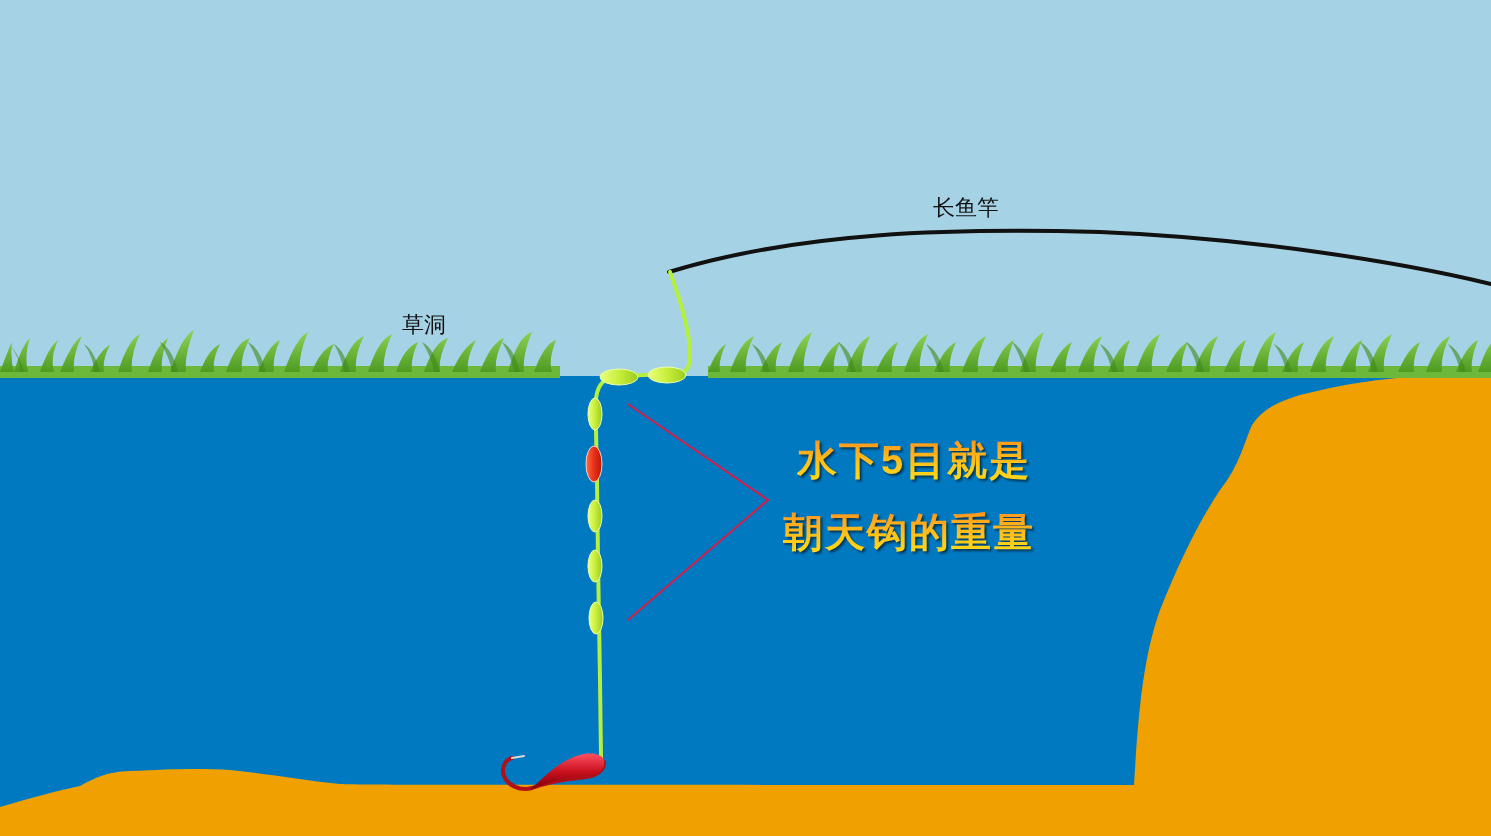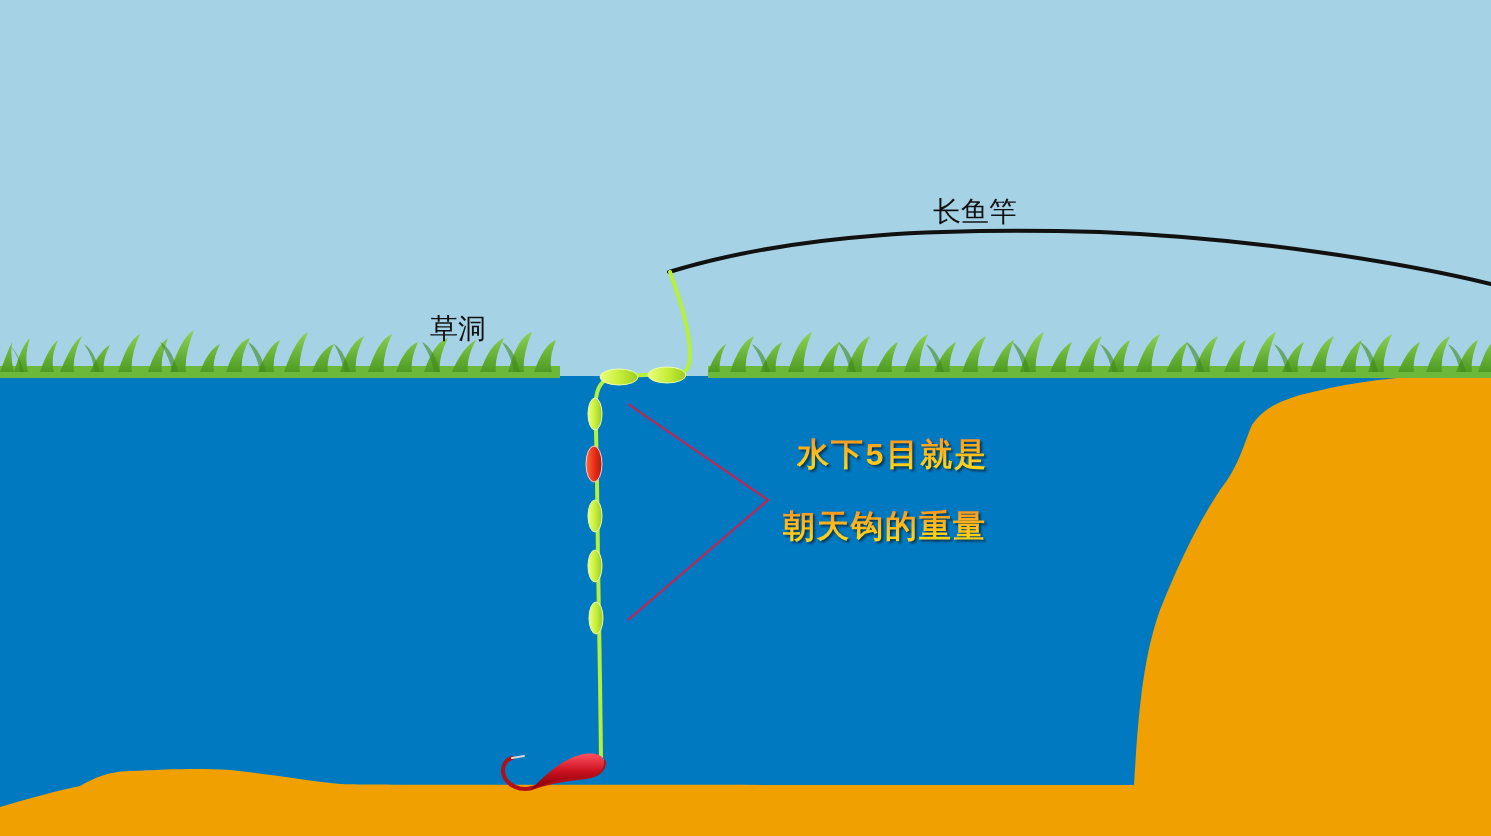--- a/index.html
+++ b/index.html
@@ -1,19 +1,19 @@
 <!DOCTYPE html>
 <html><head>
   <meta charset="utf-8">
   <style>
     html, body { margin: 0; padding: 0; }
     body { width: 1491px; height: 836px; overflow: hidden; background: #a6d2e5; font-family: "DejaVu Sans", sans-serif; }
     #scene { position: absolute; left: 0; top: 0; width: 1491px; height: 836px; }
-    .label { position: absolute; font-size: 28px; color: #111; font-family: "DejaVu Sans", sans-serif; white-space: nowrap; }
-    .big-text { position: absolute; font-size: 32px; font-weight: bold; white-space: nowrap; font-family: Liberation Mono, monospace;
+    .label { position: absolute; font-size: 22px; color: #111; font-family: "DejaVu Sans", sans-serif; white-space: nowrap; }
+    .big-text { position: absolute; font-size: 40px; font-weight: bold; white-space: nowrap; font-family: Liberation Sans, sans-serif;
       color: #ffb400;
       background: linear-gradient(180deg, #ff8a1e 0%, #ffc21a 55%, #ffe41a 100%);
       -webkit-background-clip: text; background-clip: text; -webkit-text-fill-color: transparent;
       filter: drop-shadow(2px 2px 1px rgba(0,0,0,0.55));
       letter-spacing: 2px;
     }
   </style>
 </head>
 <body>
 
@@ -144,16 +144,16 @@
 
   <polyline points="628,404 768,500 628,620" fill="none" stroke="#d0204a" stroke-width="2"></polyline>
 
   <g>
     <path d="M604,762 C604,772 594,777 578,778 C560,780 545,783 532,788 C520,791 508,786 504,776 C501,768 505,760 512,758" fill="none" stroke="#b01018" stroke-width="4" stroke-linecap="round"></path>
     <path d="M604,760 C606,772 594,778 575,778 C558,779 545,784 530,790 C545,776 560,760 580,755 C592,752 602,754 604,760 Z" fill="url(#sinkerGrad)"></path>
     <path d="M512,758 L524,756" stroke="#d8d8d8" stroke-width="2" stroke-linecap="round"></path>
   </g>
 </svg>
 
-<div class="label" style="left:430px; top:310px;font-family:Liberation Mono, monospace;">草洞</div>
+<div class="label" style="left:402px; top:310px;font-family:Liberation Mono, monospace;">草洞</div>
 <div class="label" style="left:933px; top:193px;">长鱼竿</div>
 <div class="big-text" style="left:797px; top:433px;">水下5目就是</div>
 <div class="big-text" style="left:783px; top:505px;">朝天钩的重量</div>
 
 </body></html>

